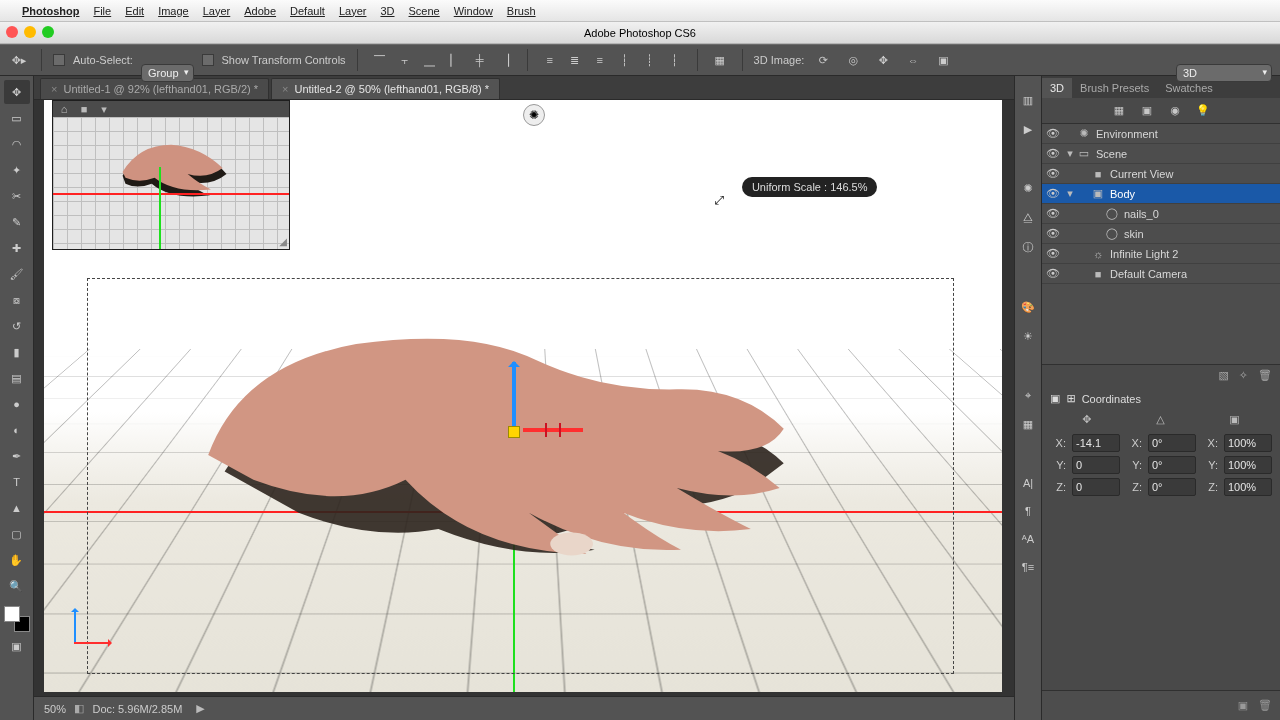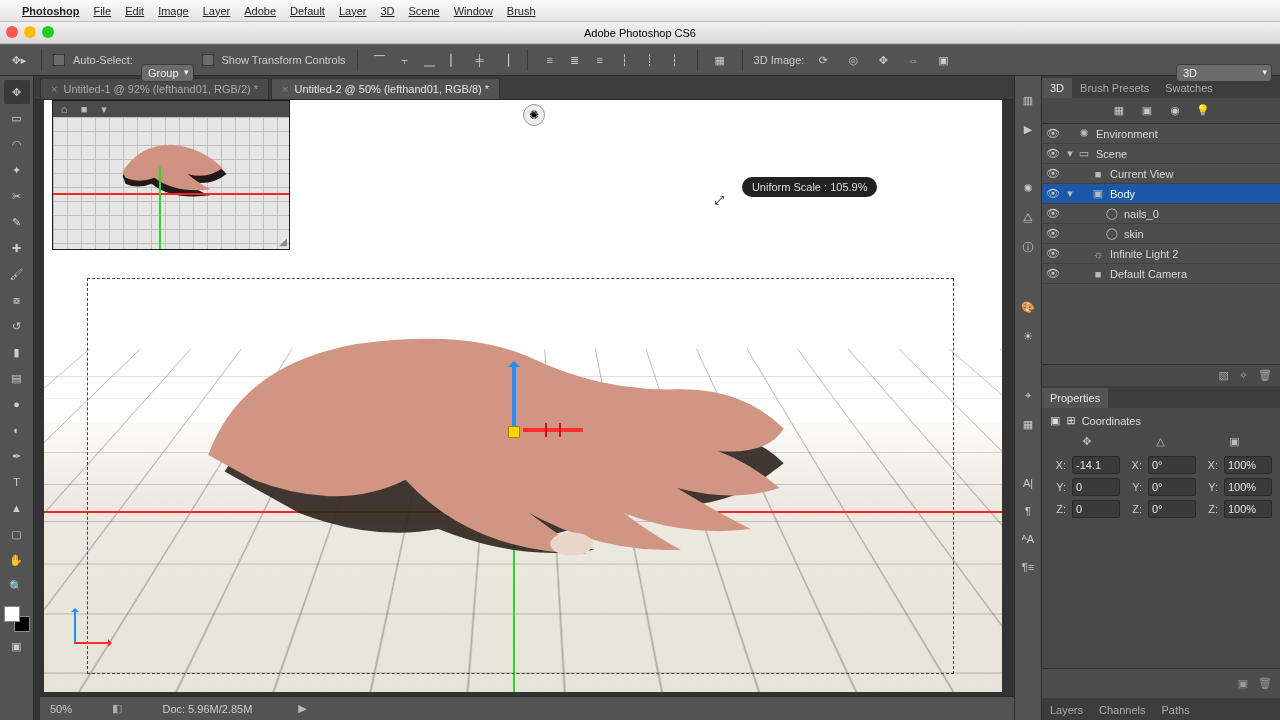--- a/index.html
+++ b/index.html
@@ -75,21 +75,21 @@
  background:
   repeating-linear-gradient(to right, #bfbfbf 0 1px, transparent 1px 14px),
   repeating-linear-gradient(to bottom, #bfbfbf 0 1px, transparent 1px 14px),
   #e5e5e5;
 }
 .sv-hand { position:absolute; top:36px; left:62px; width:122px; height:68px; }
 .sv-red { position:absolute; top:92px; left:0; right:0; height:2px; background:#f22; }
 .sv-green { position:absolute; top:66px; bottom:0; left:106px; width:2px; background:#1ee01e; }
 .sv-resize { position:absolute; right:2px; bottom:2px; color:#888; font-size:10px; }
 
-.status-bar { height:24px; background:#535353; border-top:1px solid #2a2a2a; display:flex; align-items:center; color:#ccc; padding:0 10px; gap:40px; position:absolute; bottom:0; left:6px; right:0; }
+.status-bar { height:24px; background:#535353; border-top:1px solid #2a2a2a; display:flex; align-items:center; color:#ccc; padding:0 10px; gap:8px; position:absolute; bottom:0; left:0; right:0; }
 .status-bar .arrow { color:#bbb; margin-left:6px; }
 
 .right-col { width:266px; display:flex; background:#4b4b4b; }
 .icon-rail { width:32px; background:#535353; border-left:1px solid #2a2a2a; border-right:1px solid #2a2a2a; display:flex; flex-direction:column; gap:16px; align-items:center; padding-top:18px; color:#ccc; }
 .icon-rail .rail-gap { height:14px; }
 .panels-col { flex:1; display:flex; flex-direction:column; }
 
 .panel-tabs { display:flex; background:#3d3d3d; height:22px; align-items:flex-end; }
 .ptab { padding:4px 8px; color:#aaa; }
 .ptab.active { background:#535353; color:#e8e8e8; }
@@ -238,21 +238,21 @@
           <path class="hand-poly" d="M40 230 Q80 120 220 95 Q360 75 440 115 Q520 152 610 150 Q690 148 740 198 Q720 230 660 225 Q700 240 735 270 Q680 288 610 270 Q660 300 700 320 Q620 330 545 300 Q585 330 615 345 Q520 350 430 300 Q470 330 500 350 Q360 348 280 260 Q200 300 95 260 Z"></path>
           <ellipse class="nail" cx="482" cy="338" rx="26" ry="14"></ellipse>
         </svg>
 
         <div class="bbox"></div>
         <div class="scale-cursor">⤢</div>
         <div class="axis-y"></div>
         <div class="axis-x"></div>
         <div class="pivot"></div>
         <div class="hud-icon">✺</div>
-        <div class="uniform-badge">Uniform Scale : 105.9%</div>
+        <div class="uniform-badge">Uniform Scale : 146.5%</div>
         <div class="corner-axis">
             <div class="ya"></div>
             <div class="xa"></div>
           </div>
 
         <div class="secondary-view">
           <div class="sv-bar">
             <span>⌂</span>
             <span>■</span>
             <span>▾</span>
@@ -367,23 +367,20 @@
             <span class="tree-icon">■</span>
             <span>Default Camera</span>
           </div>
         </div>
       <div class="tree-footer">
         <span>▧</span>
         <span>✧</span>
         <span>🗑</span>
       </div>
 
-      <div class="prop-header">
-        <div class="ptab active">Properties</div>
-      </div>
       <div class="prop-body">
         <div class="prop-title">
           <span>▣</span>
           <span>⊞</span>
           <span>Coordinates</span>
         </div>
         <div class="coord-icons">
           <span>✥</span>
           <span>△</span>
           <span>▣</span>
@@ -410,20 +407,15 @@
         </div>
       </div>
 
       <div style="flex:1; background:#494949"></div>
 
       <div class="bottom-body">
         <span>▣</span>
         <span>🗑</span>
       </div>
 
-      <div class="bottom-tabs">
-        <div class="ptab">Layers</div>
-        <div class="ptab">Channels</div>
-        <div class="ptab">Paths</div>
-      </div>
     </div>
   </div>
 </div>
 
 </body></html>

